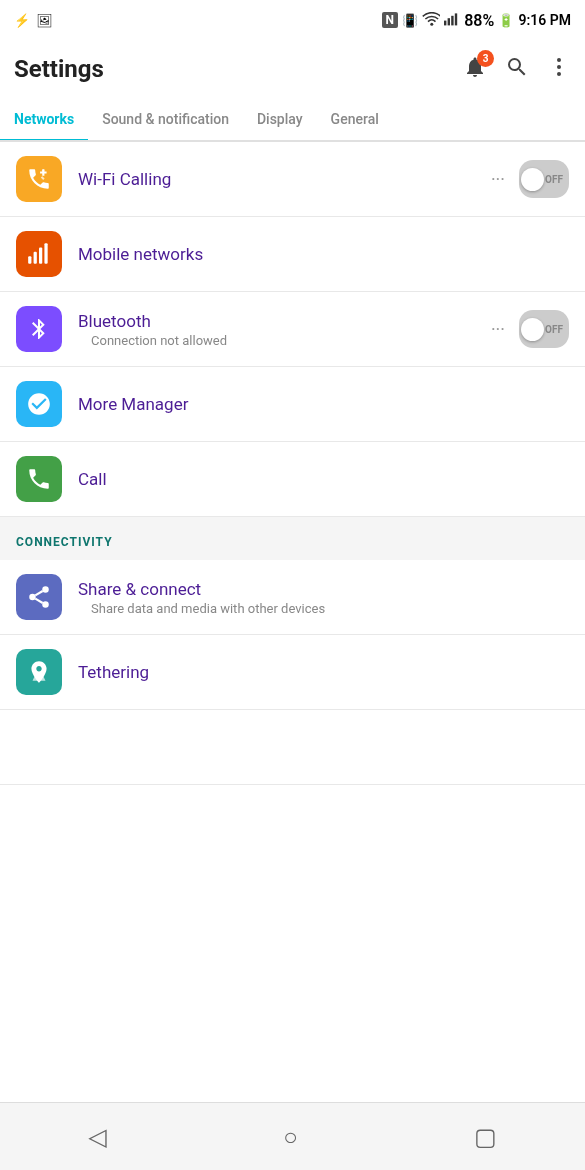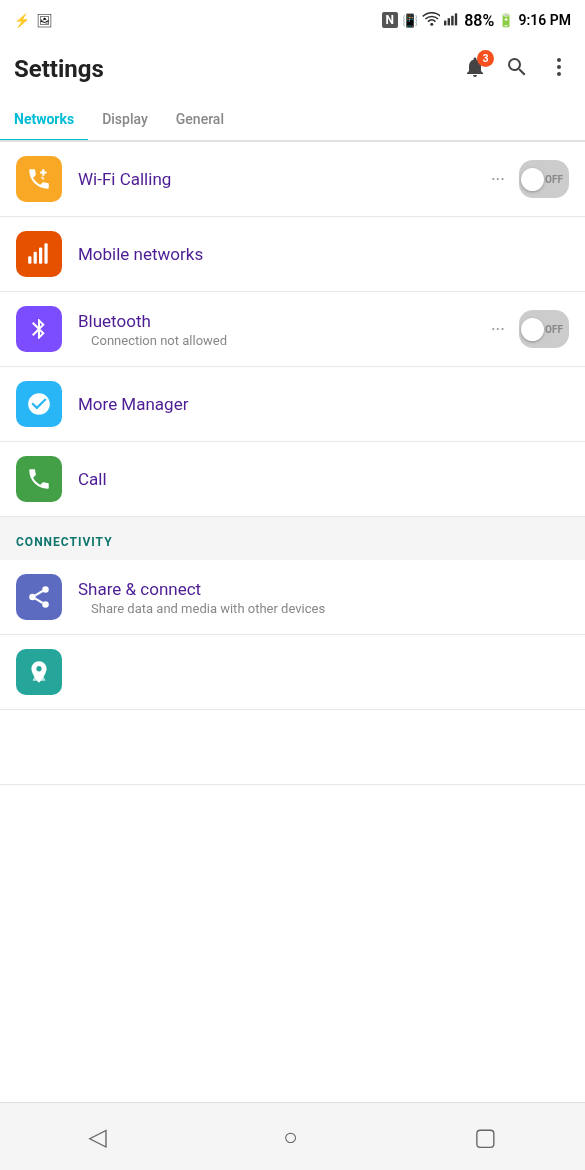--- a/index.html
+++ b/index.html
@@ -275,20 +275,21 @@
         <circle cx="12" cy="5" r="2"></circle>
           <circle cx="12" cy="12" r="2"></circle>
           <circle cx="12" cy="19" r="2"></circle>
       </svg>
     </div>
   </div>
 </div>
 
 <div class="tabs">
   <div class="tab active">Networks</div>
+  <div class="tab">Sound &amp; notification</div>
   <div class="tab">Display</div>
   <div class="tab">General</div>
 </div>
 
 <div class="settings-list">
 
   <div class="settings-item">
     <div class="icon-box yellow">
       <svg width="26" height="26" viewBox="0 0 24 24" fill="white">
         <path d="M6.6 10.8c1.4 2.8 3.8 5.1 6.6 6.6l2.2-2.2c.3-.3.7-.4 1-.2 1.1.4 2.3.6 3.6.6.6 0 1 .4 1 1V20c0 .6-.4 1-1 1-9.4 0-17-7.6-17-17 0-.6.4-1 1-1h3.5c.6 0 1 .4 1 1 0 1.3.2 2.5.6 3.6.1.3 0 .7-.2 1L6.6 10.8z"></path>
@@ -384,20 +385,21 @@
   </div>
 
   <div class="settings-item">
     <div class="icon-box teal">
       <svg width="26" height="26" viewBox="0 0 24 24" fill="white">
         <path d="M12 2C8.13 2 5 5.13 5 9c0 5.25 7 13 7 13s7-7.75 7-13c0-3.87-3.13-7-7-7zm0 9.5c-1.38 0-2.5-1.12-2.5-2.5s1.12-2.5 2.5-2.5 2.5 1.12 2.5 2.5-1.12 2.5-2.5 2.5z"></path>
         <path d="M8 16l-2 4h12l-2-4H8z" opacity="0.7"></path>
       </svg>
     </div>
     <div class="item-text">
+      <div class="item-title">Tethering</div>
     </div>
   </div>
 
   <div class="settings-item">
     <div style="width:46px;height:46px;margin-right:16px;flex-shrink:0;"></div>
   </div>
 
 </div>
 
 <div style="height:68px;"></div>

